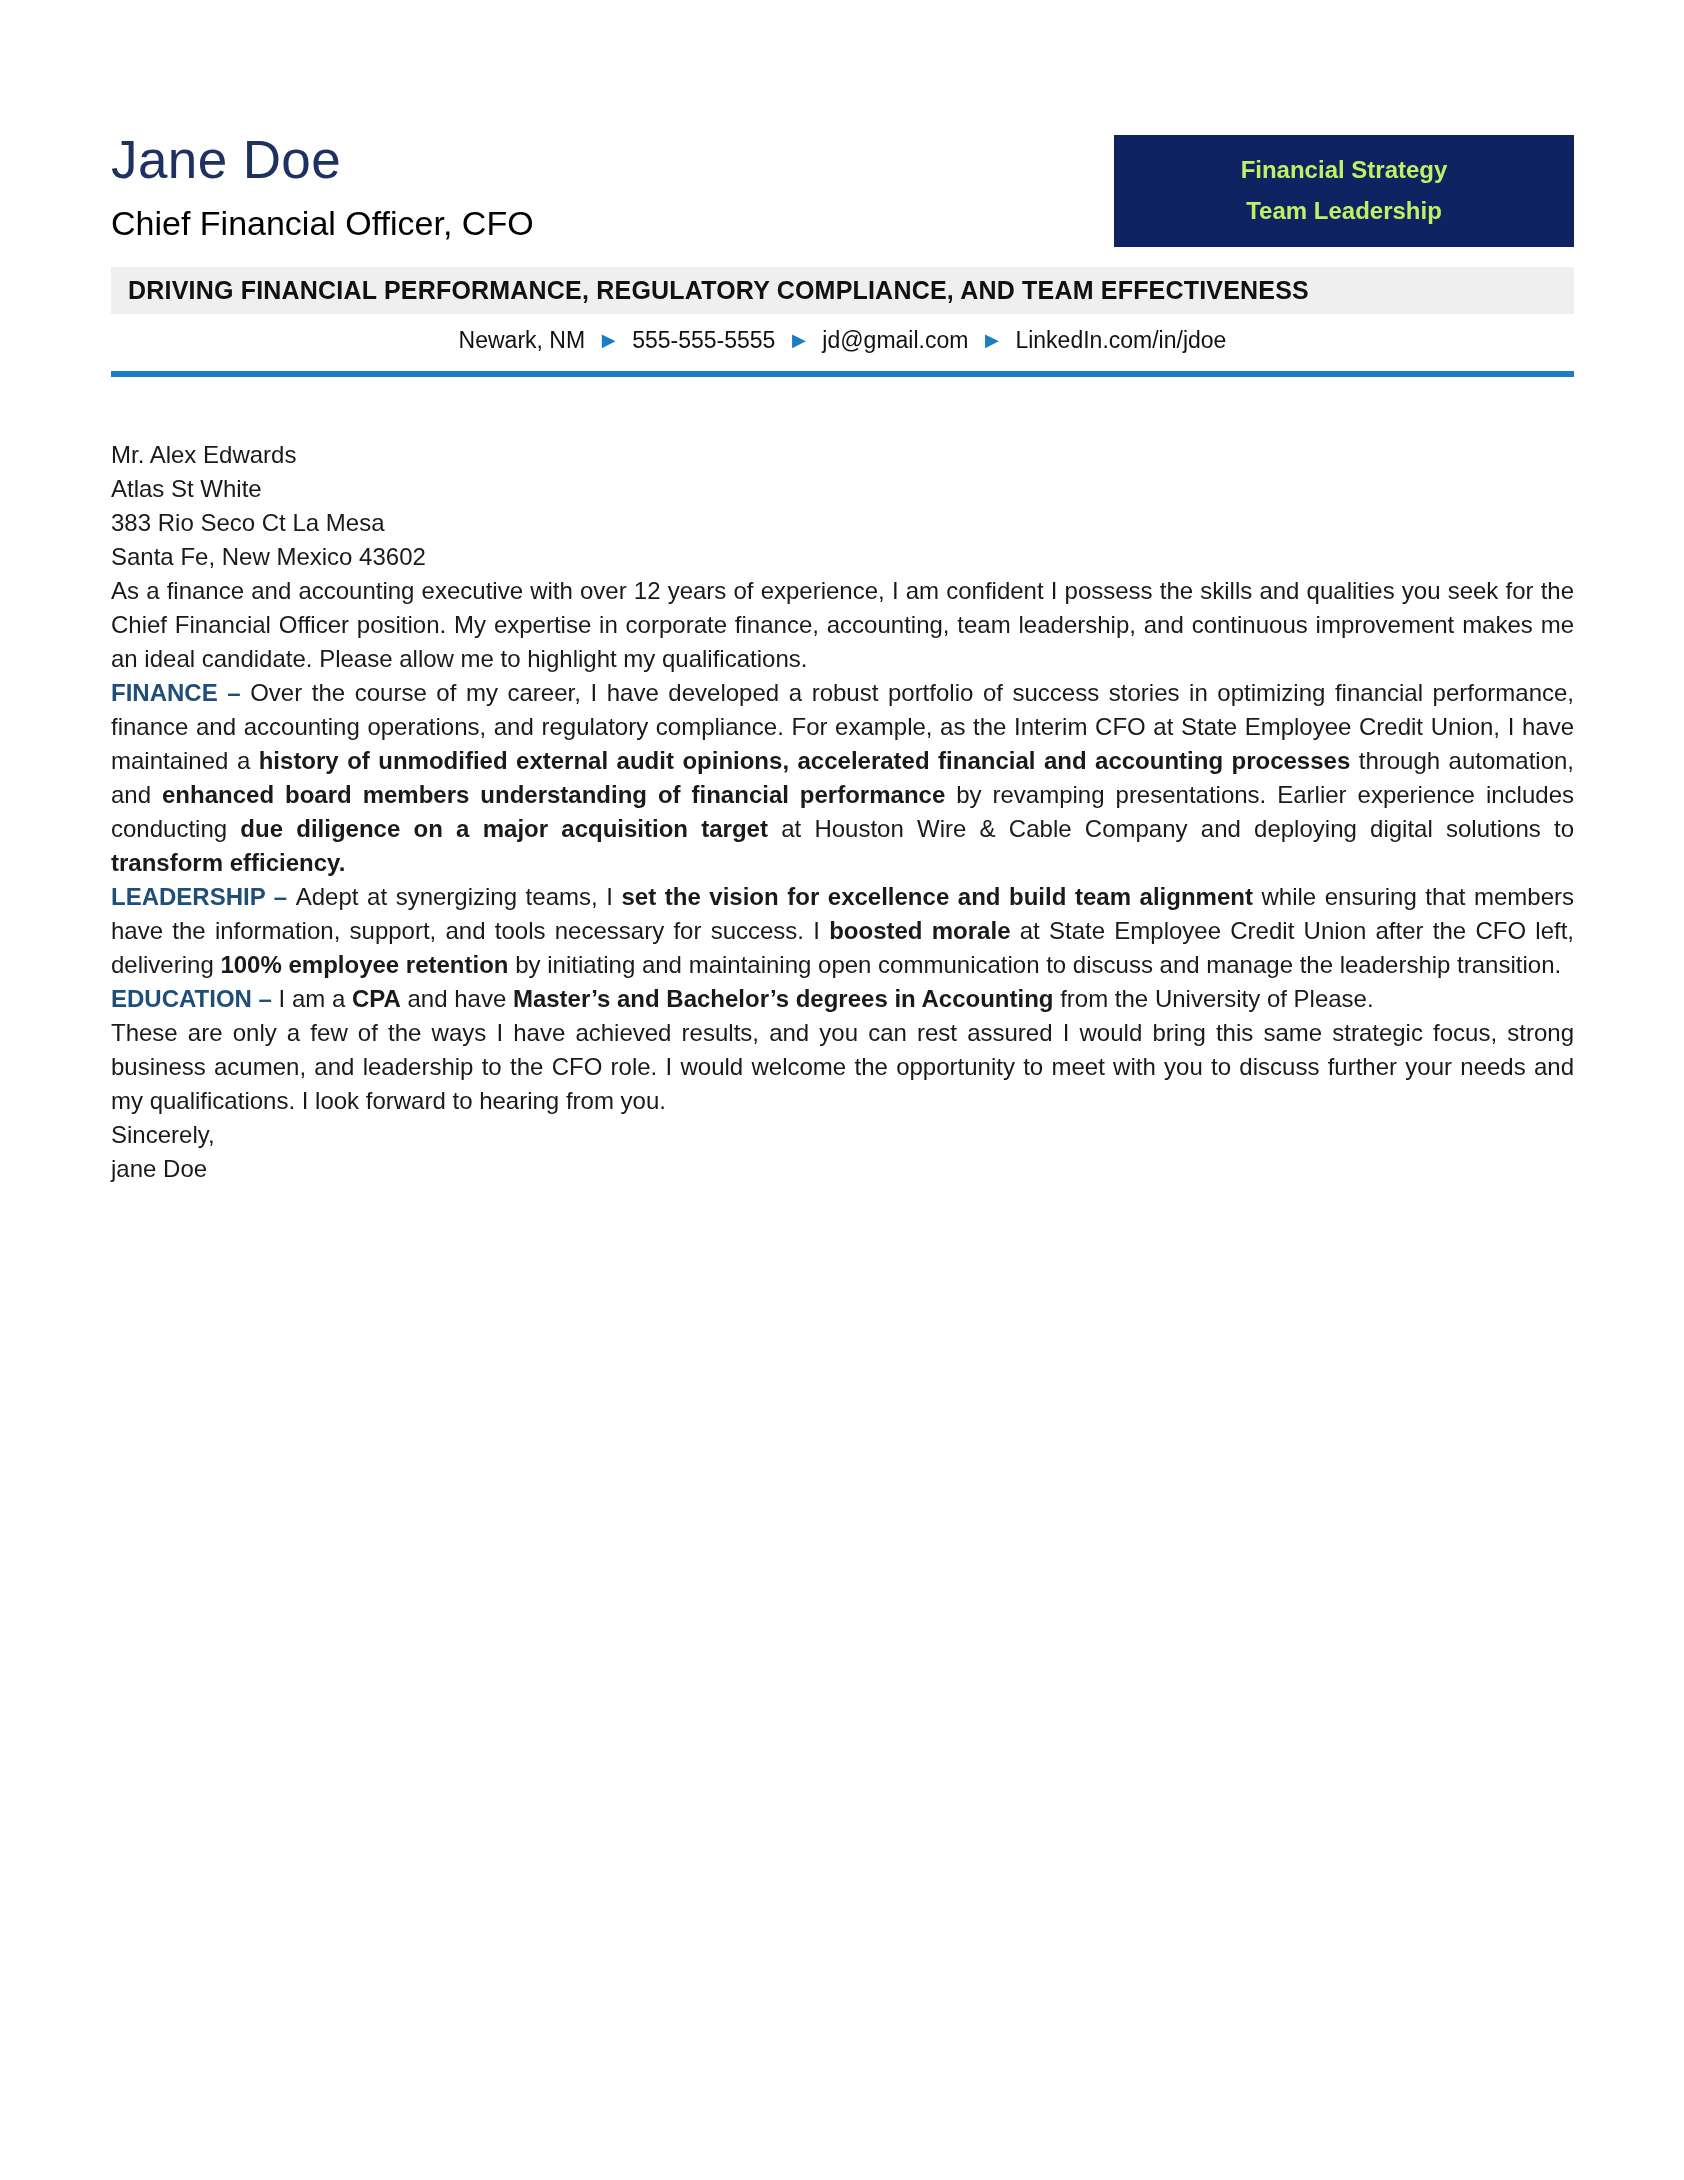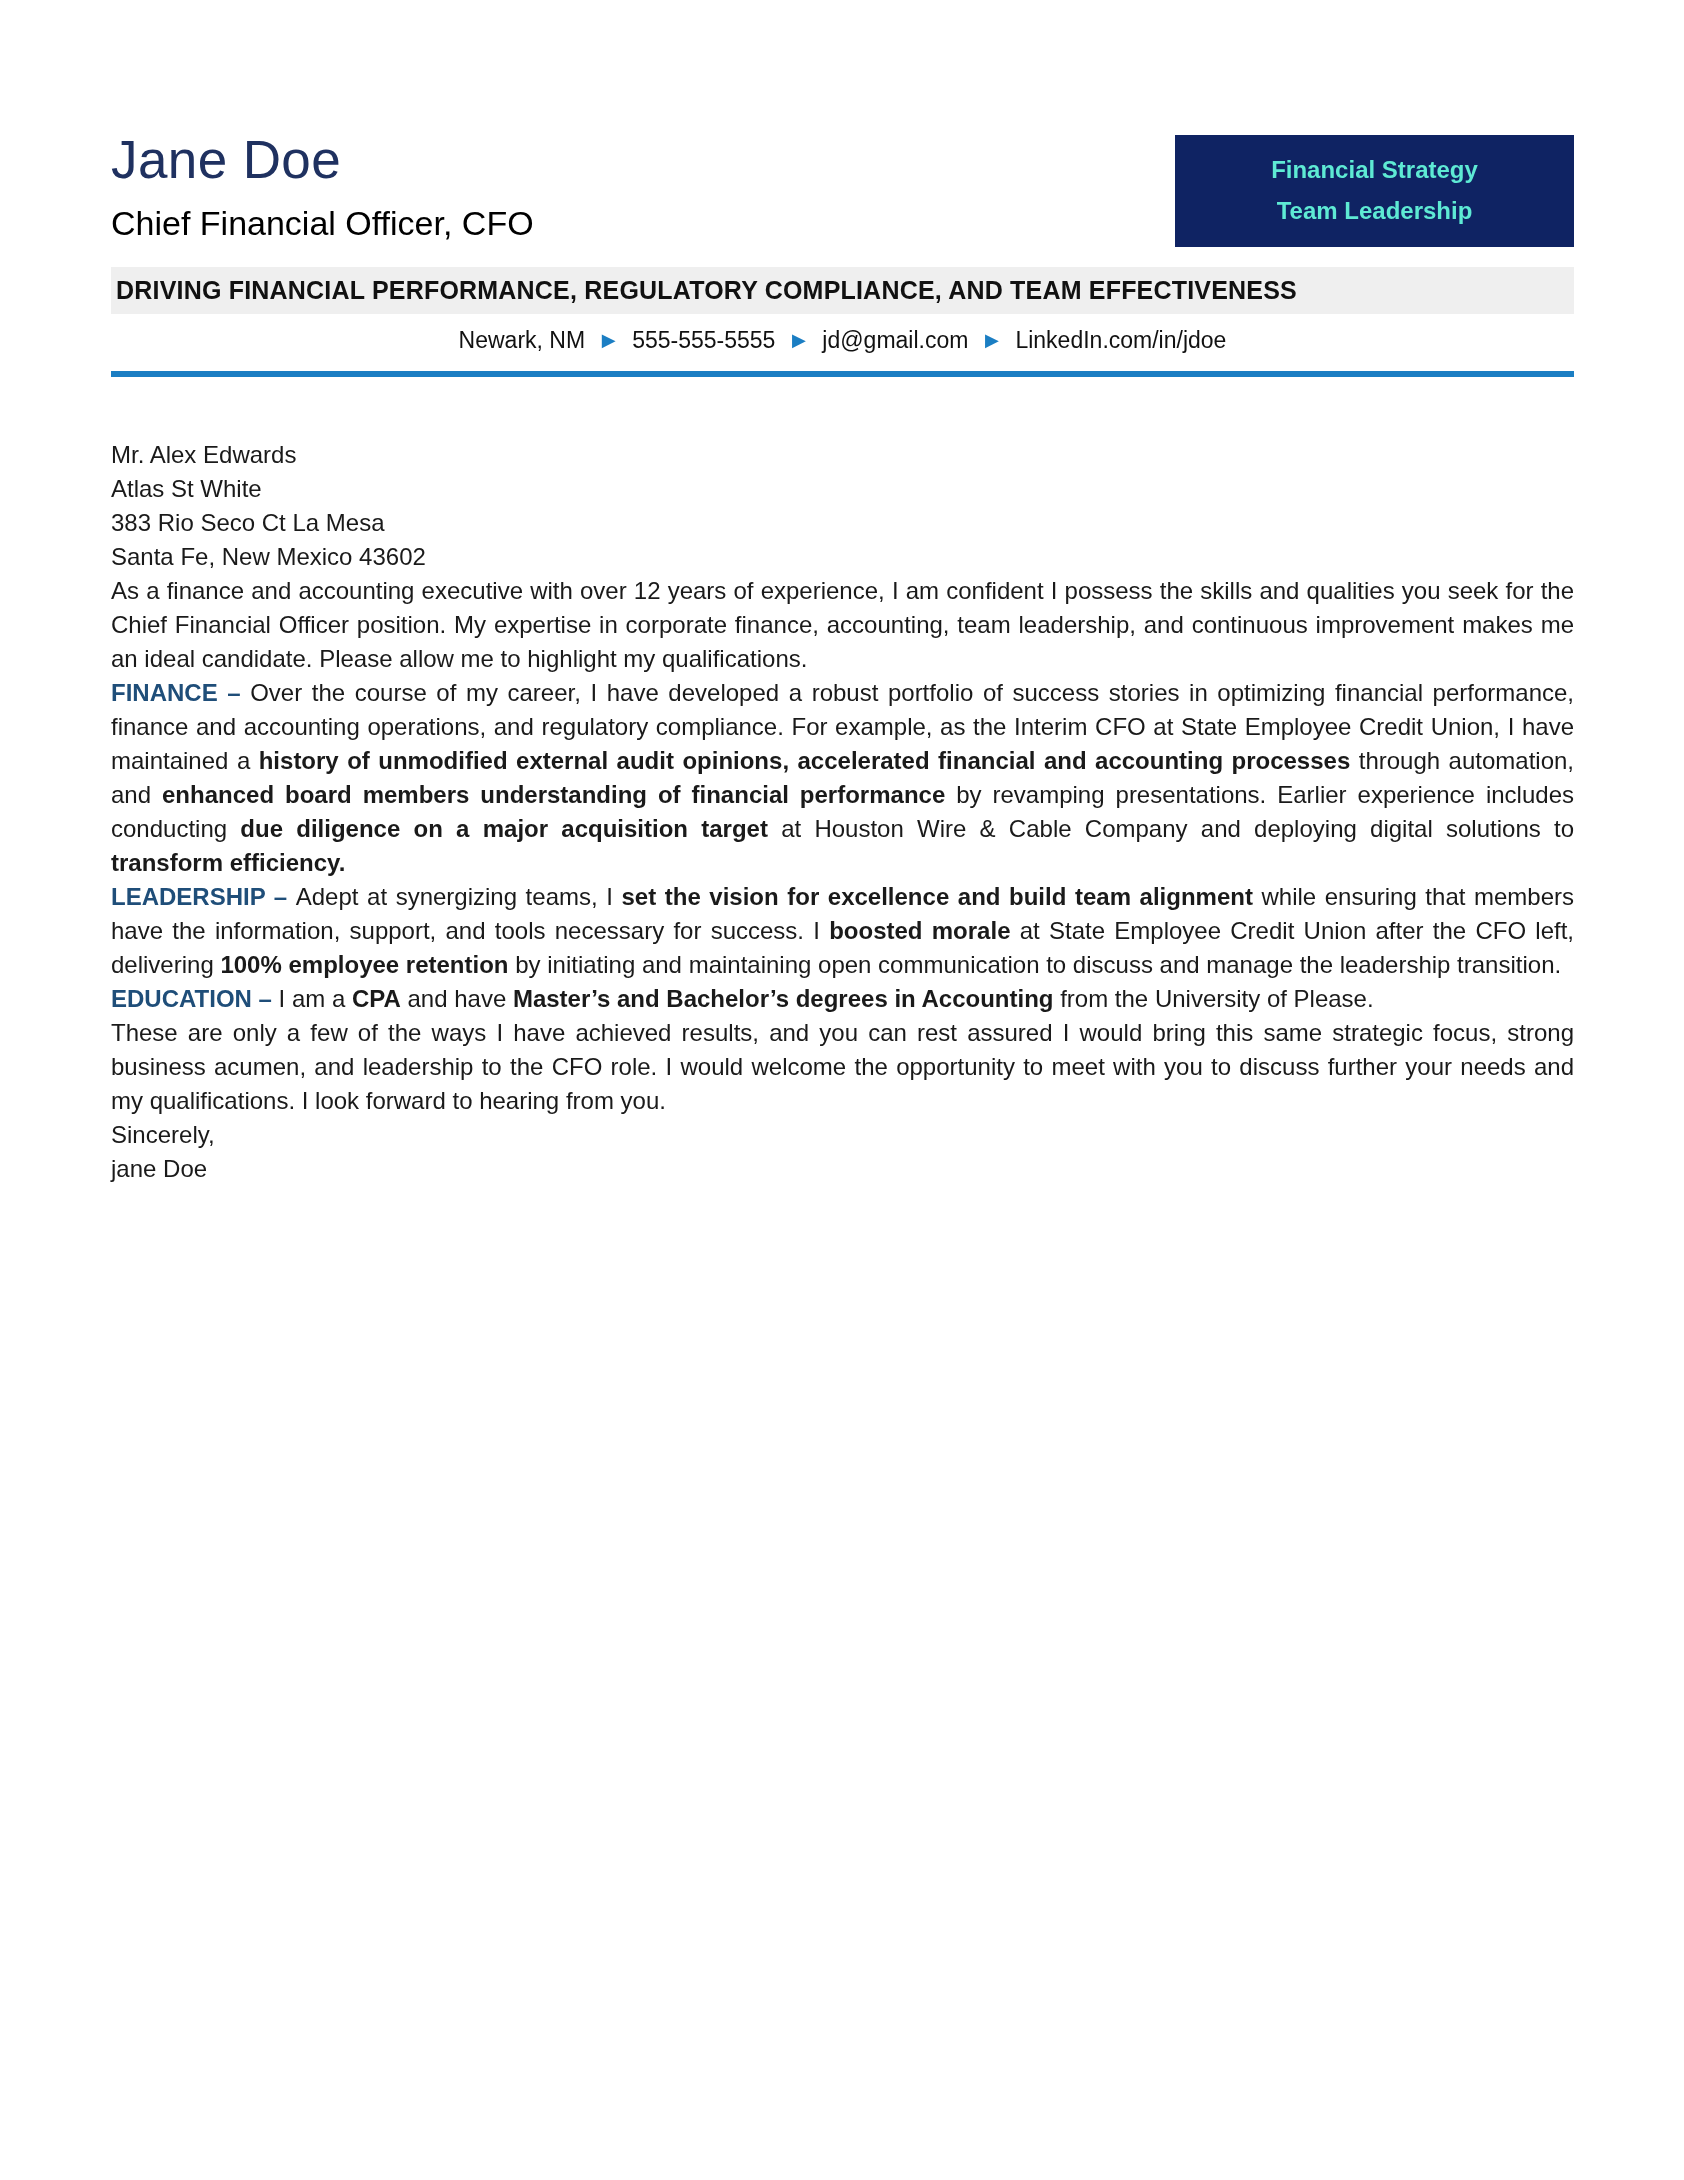--- a/index.html
+++ b/index.html
@@ -38,43 +38,43 @@
   }
   .applicant-title {
     margin: 10.2px 0 0 0;
     font-size: 34px;
     line-height: 1.25;
     font-weight: 400;
     color: #000000;
   }
   .highlight-box {
     margin-top: 6.8px;
-    width: 399px;
+    width: 460px;
     height: 112px;
     background: #0F2363;
-    color: #5eead4;
+    color: #bef264;
     display: flex;
     flex-direction: column;
     justify-content: center;
     align-items: center;
     gap: 8px;
   }
   .highlight-box .hl {
     font-size: 24px;
     font-weight: 700;
     line-height: 1.35;
   }
   
   .banner {
     margin-top: 20.4px;
     background: #EFEFEF;
     height: 47px;
     display: flex;
     align-items: center;
-    padding-left: 5px;
+    padding-left: 17px;
     box-sizing: border-box;
     font-size: 25px;
     font-weight: 700;
     color: #111111;
     letter-spacing: 0.2px;
   }
   
   .contact {
     margin-top: 8.5px;
     text-align: center;

